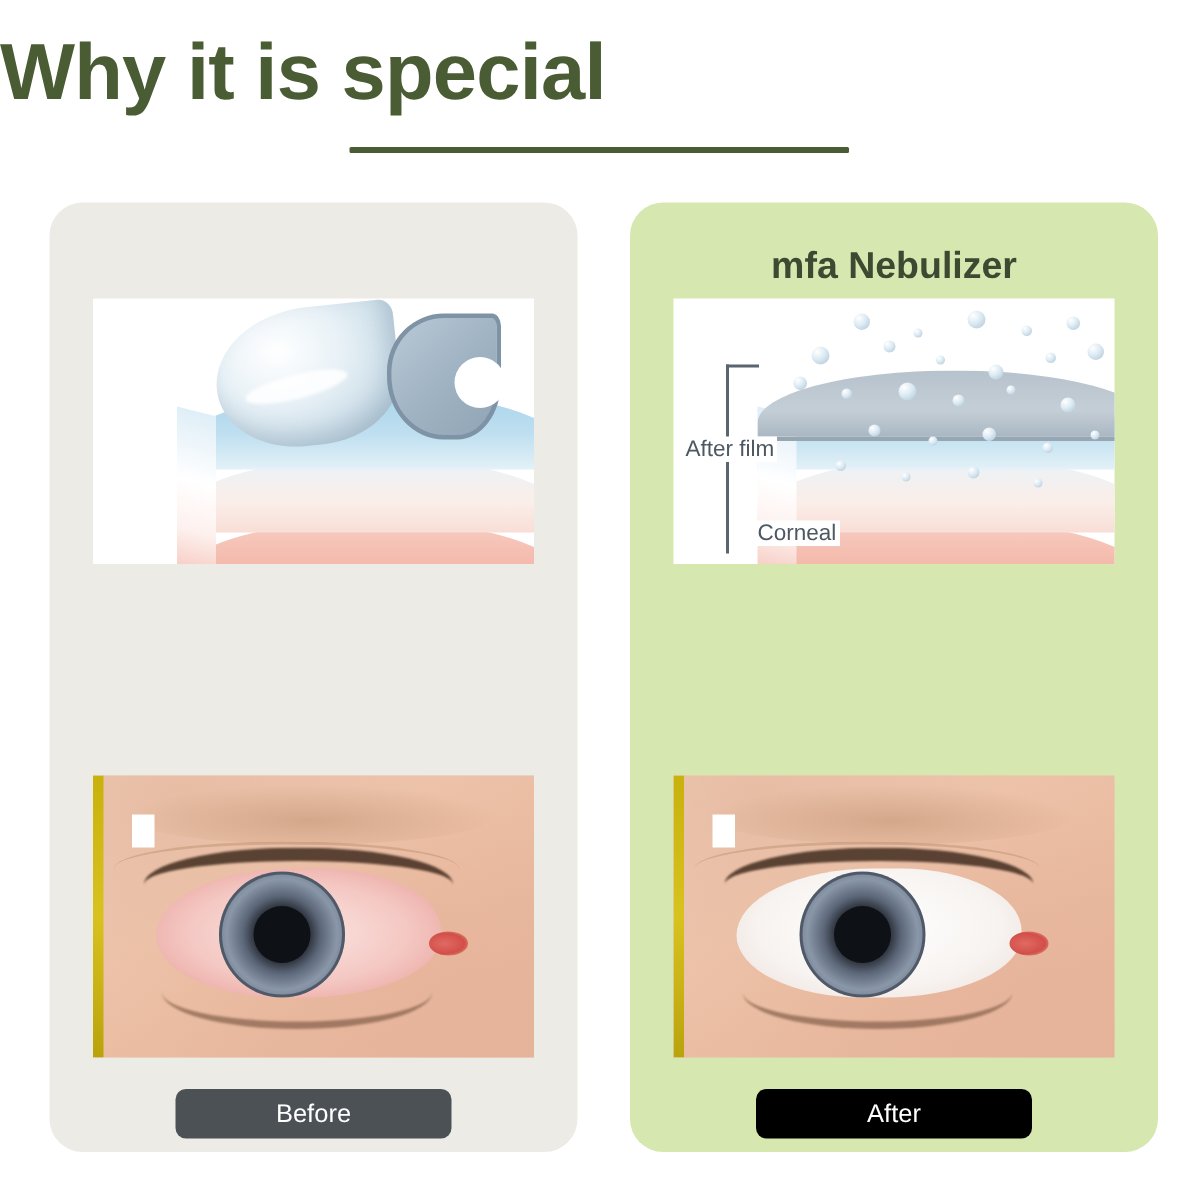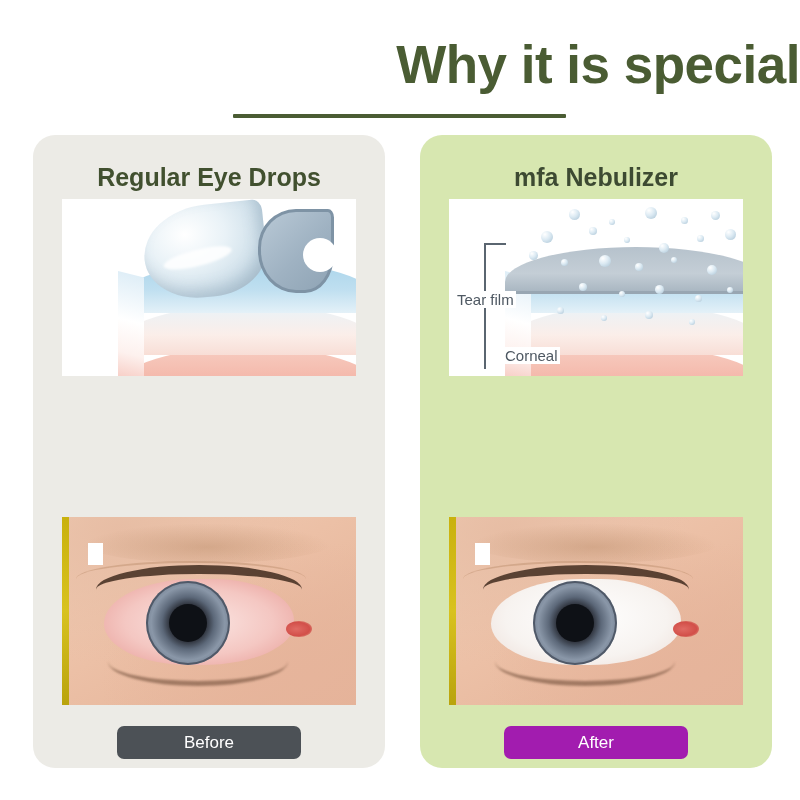--- a/index.html
+++ b/index.html
@@ -14,22 +14,21 @@
     overflow: hidden;
     position: relative;
   }
 
   
   .header {
     position: absolute;
     top: 0; left: 0;
     width: 800px;
     height: 128px;
-    text-align: right;
-    margin-top: 16px;
+    text-align: left;
   }
   .page-title {
     position: absolute;
     top: 14px;
     left: 0;
     width: 800px;
     font-size: 53px;
     font-weight: bold;
     color: #4a5c33;
     letter-spacing: -0.5px;
@@ -324,32 +323,31 @@
     left: 84px;
     width: 184px;
     height: 33px;
     border-radius: 7px;
     text-align: center;
     font-size: 17px;
     line-height: 33px;
     color: #ffffff;
   }
   .pill-before { background: #4c5156; }
-  .pill-after  { background: #a21caf; }
+  .pill-after  { background: #000000; }
 </style>
 </head>
 <body>
 
 <div class="header">
   <div class="page-title">Why it is special</div>
   <div class="title-rule"></div>
 </div>
 
 <div class="card card-left">
-  <div class="card-title">Regular Eye Drops</div>
 
   <div class="illus">
     <div class="tissue">
       <div class="bot-layer"></div>
       <div class="mid-layer"></div>
       <div class="top-layer"></div>
       <div class="side"></div>
     </div>
     <div class="drop-big"></div>
     <div class="drop-cut"></div>
@@ -412,21 +410,21 @@
     <div class="particle" style="left:278px;top:88px;width:6px;height:6px;"></div>
     <div class="particle" style="left:108px;top:108px;width:7px;height:7px;"></div>
     <div class="particle" style="left:152px;top:116px;width:6px;height:6px;"></div>
     <div class="particle" style="left:196px;top:112px;width:8px;height:8px;"></div>
     <div class="particle" style="left:240px;top:120px;width:6px;height:6px;"></div>
 
     <div class="bracket" style="left:35px;top:44px;width:2px;height:58px;"></div>
     <div class="bracket" style="left:35px;top:44px;width:22px;height:2px;"></div>
     <div class="bracket" style="left:35px;top:100px;width:22px;height:2px;"></div>
     <div class="bracket" style="left:35px;top:104px;width:2px;height:66px;"></div>
-    <div class="lbl" style="left:6px;top:92px;">Tear film</div>
+    <div class="lbl" style="left:6px;top:92px;">After film</div>
     <div class="lbl" style="left:6px;top:148px;margin-left:48px;">Corneal</div>
   </div>
 
 
   <div class="photo">
     <div class="skin"></div>
     <div class="yellow-strip"></div>
     <div class="brow"></div>
     <div class="lid-crease"></div>
     <div class="eye-white after">

